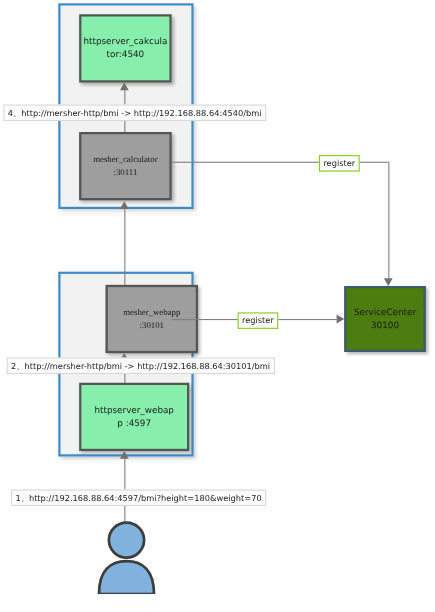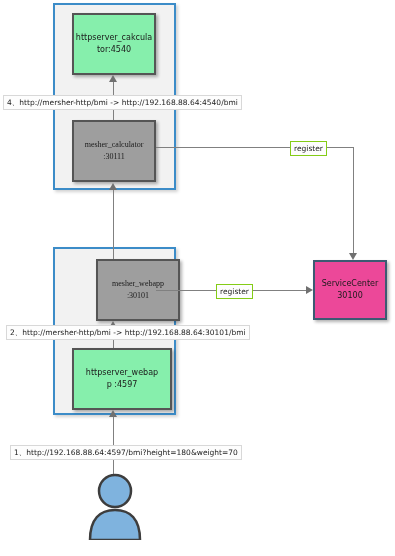--- a/index.html
+++ b/index.html
@@ -49,21 +49,21 @@
   .node.green {
     background: #86efac;
     border: 2px solid #555555;
   }
   .node.gray {
     background: #9e9e9e;
     border: 2px solid #555555;
     font-family: Liberation Serif, serif;
   }
   .node.blue {
-    background: #ec4899;
+    background: #4d7c0f;
     border: 2px solid #3c5a72;
   }
 
   
   .line {
     position: absolute;
     background: #808080;
   }
   .vline { width: 1px; }
   .hline { height: 1px; }

